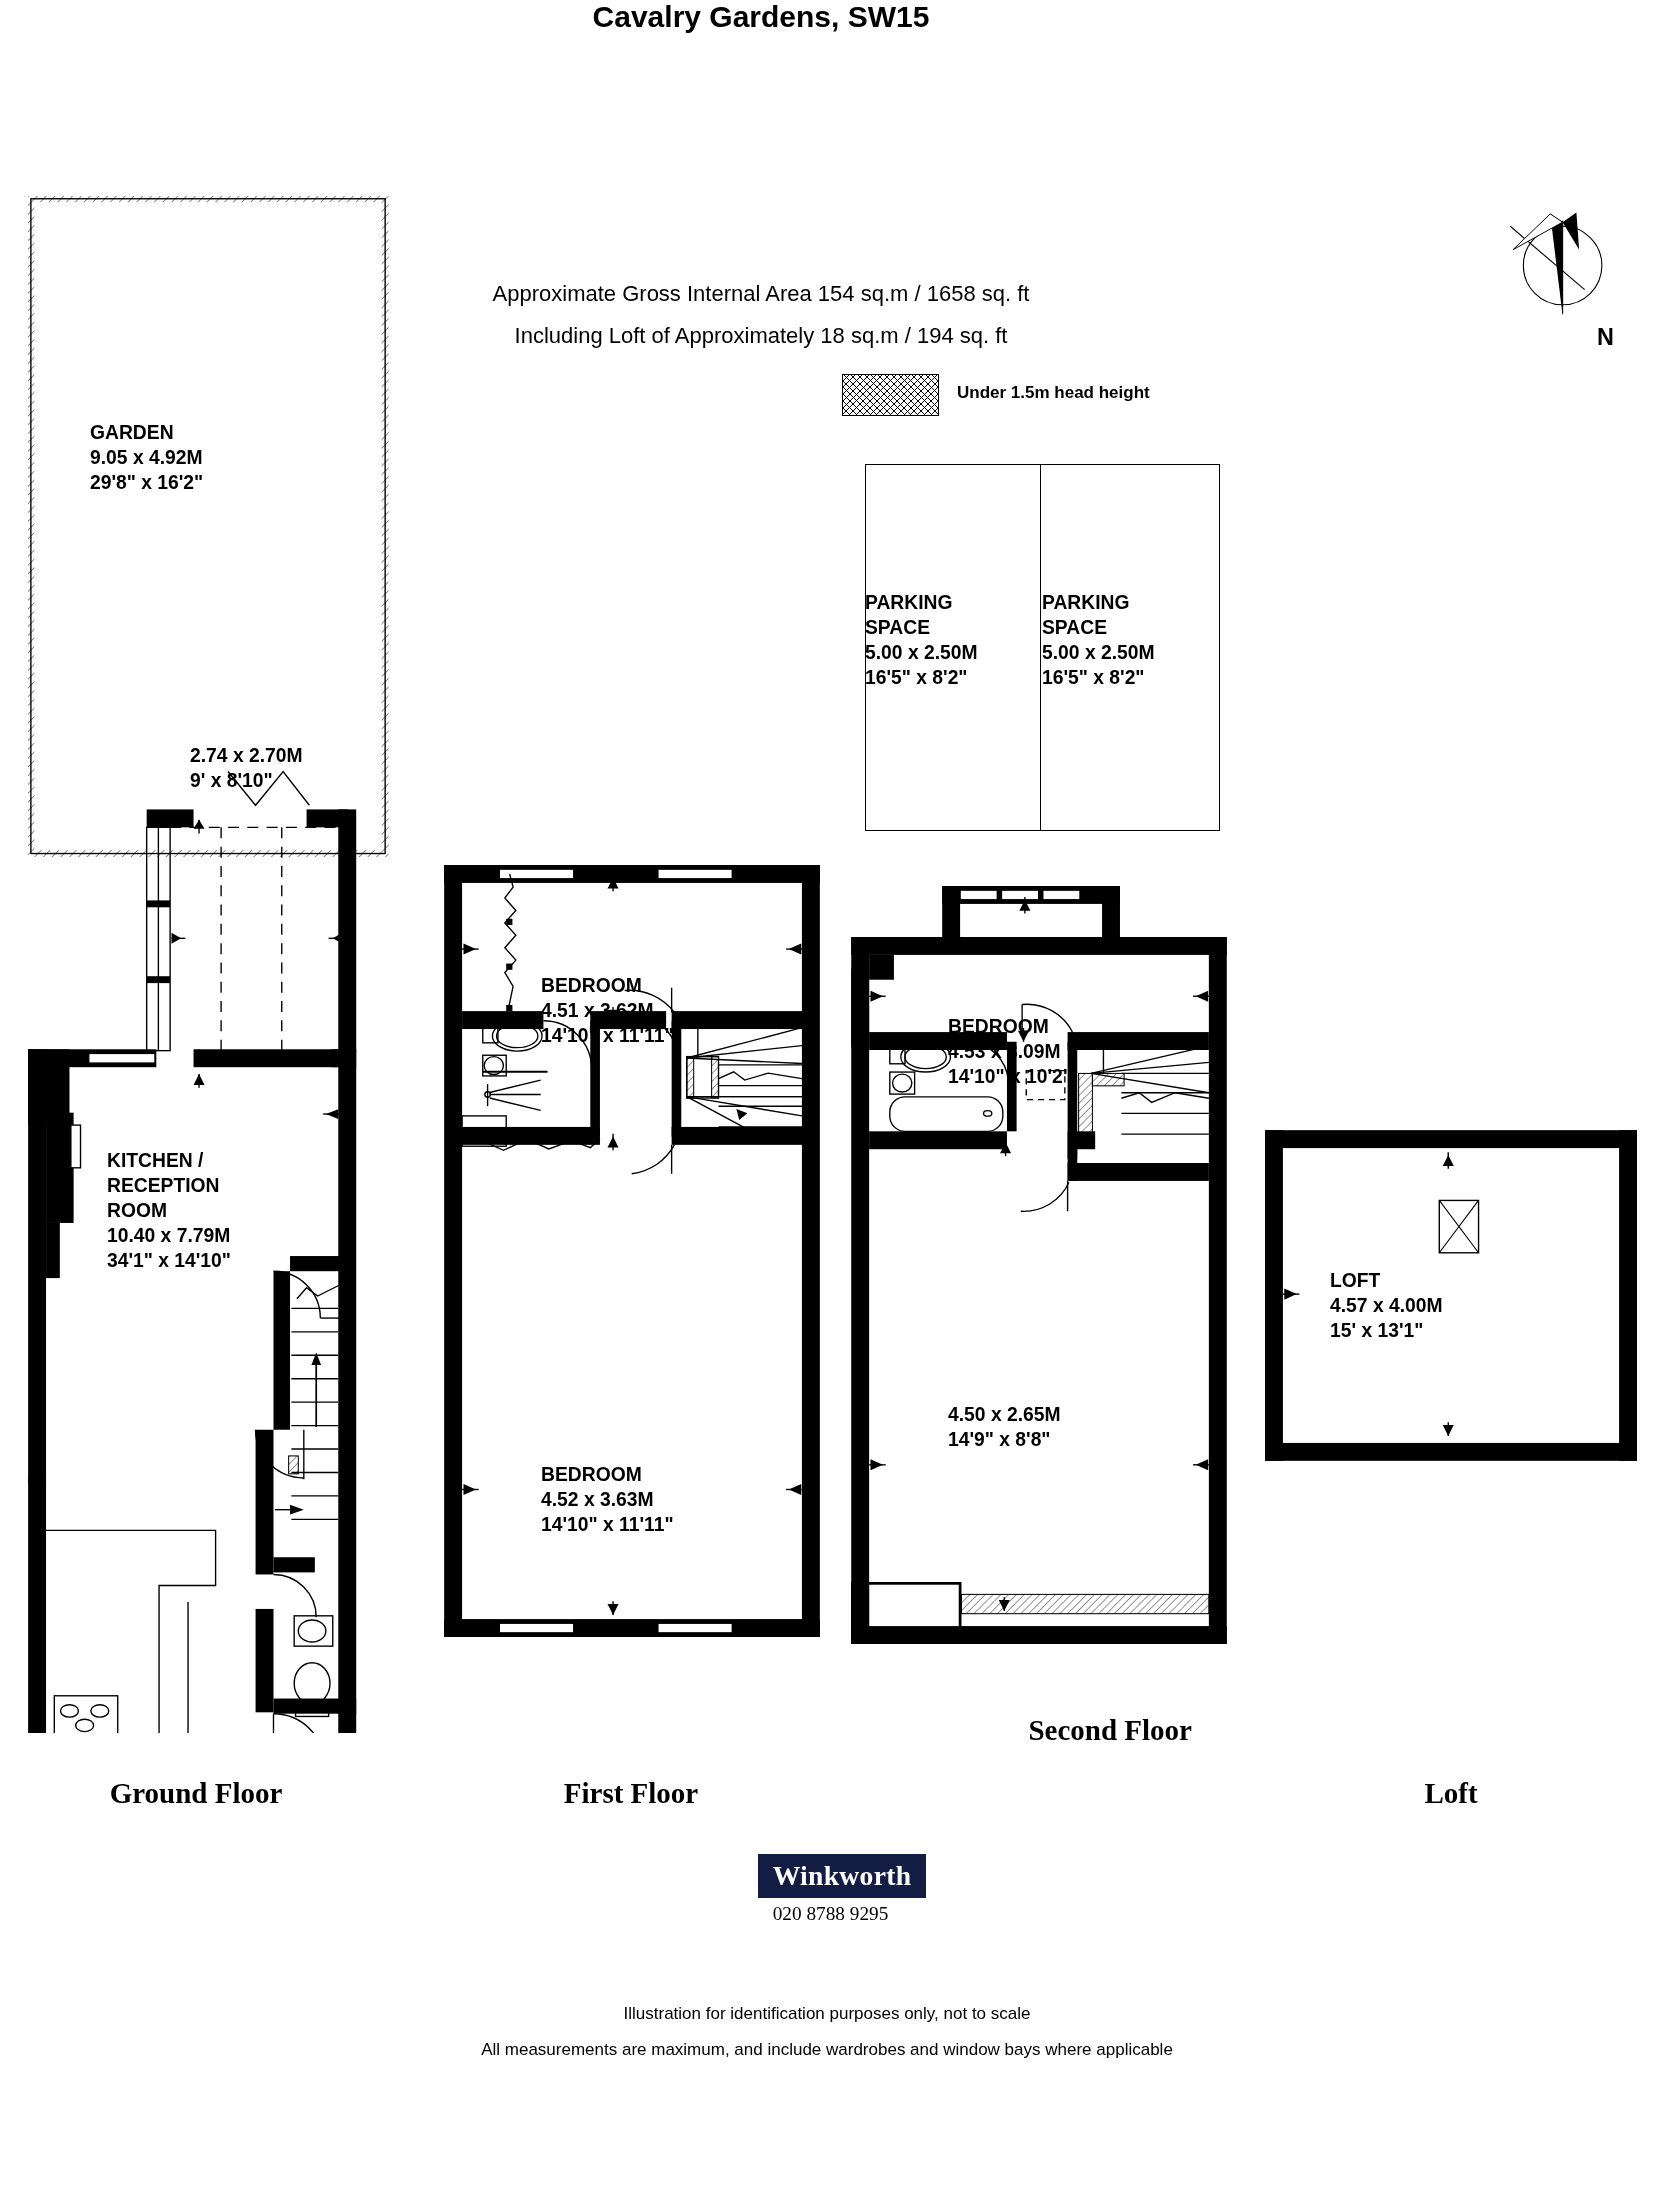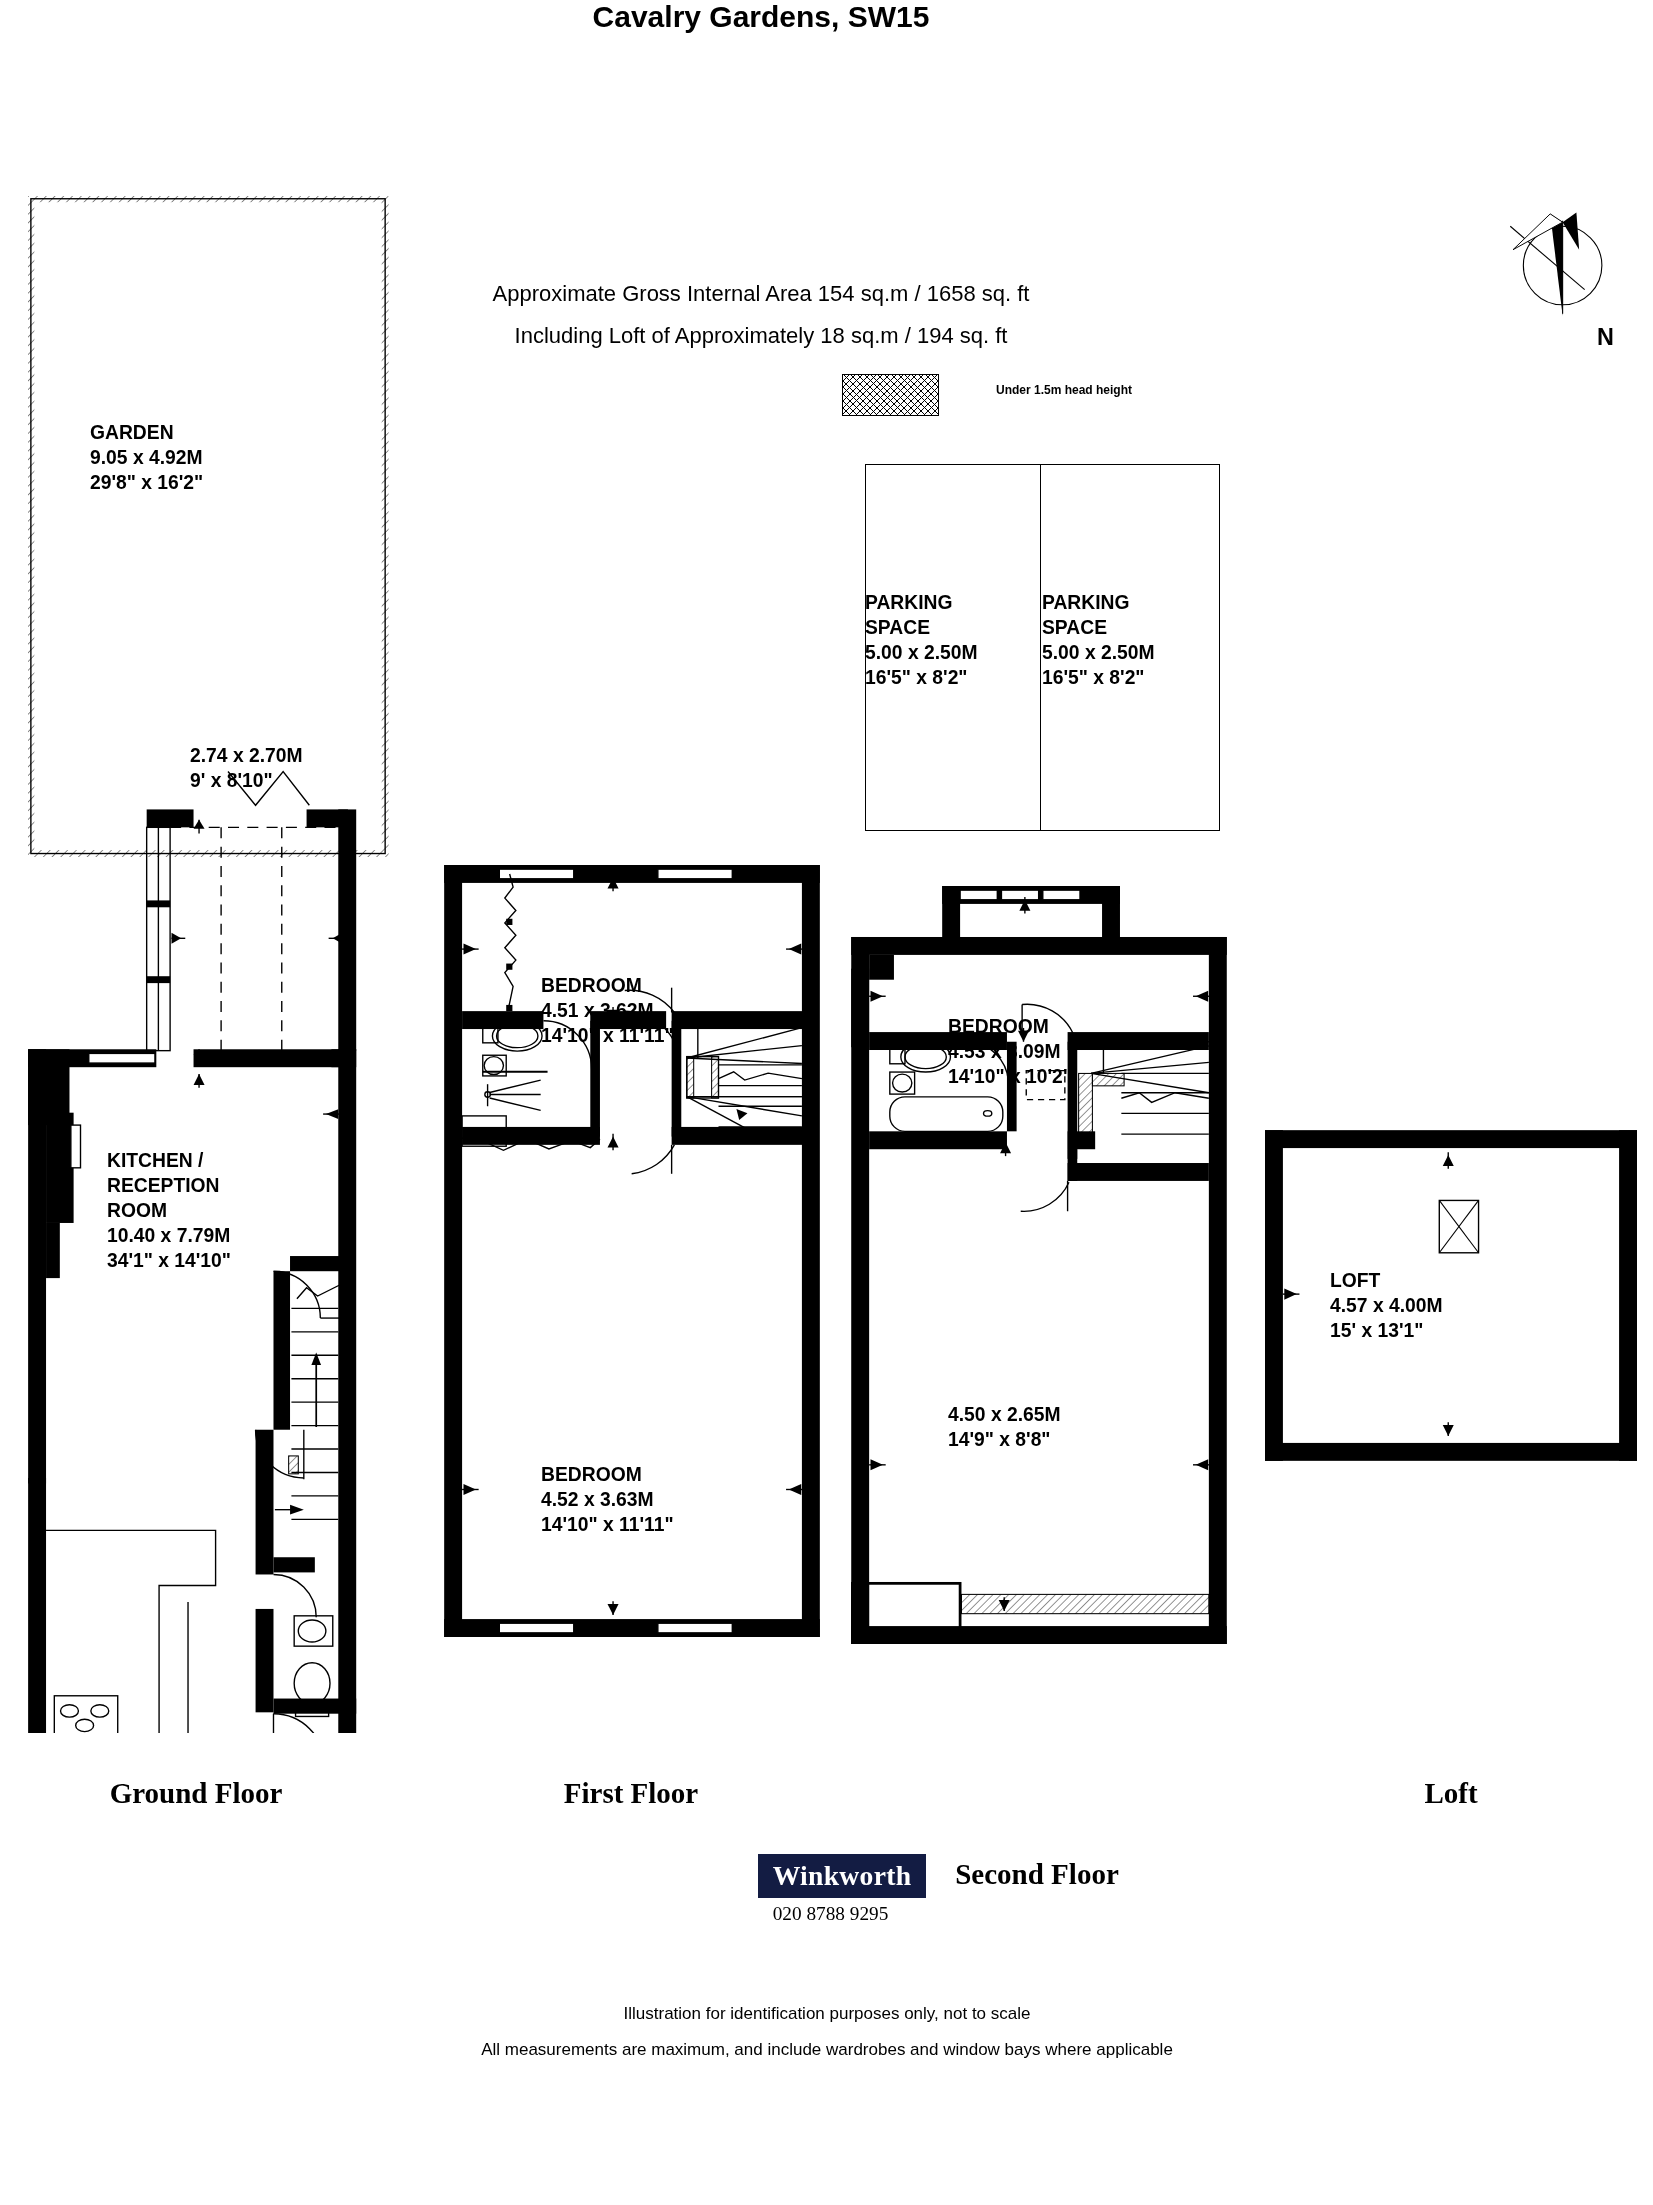--- a/index.html
+++ b/index.html
@@ -7,21 +7,21 @@
        font-family:"Liberation Sans","DejaVu Sans",sans-serif;color:#000;}
   .page{position:absolute;inset:0;}
   .abs{position:absolute;}
   .lbl{position:absolute;text-align:left;font-weight:bold;line-height:1.30;white-space:nowrap;}
   .lbl .l{display:block;}
   svg{display:block;}
   #title{left:0;right:0;top:194px;font-size:30px;font-weight:bold;text-align:center;}
   #title.shift{transform:translateX(-66px);}
   .areaLine{position:absolute;left:0;right:0;font-size:22px;text-align:center;}
   .floorname{position:absolute;font-size:29px;font-weight:bold;text-align:center;font-family:Liberation Serif, serif;}
-  .legendtxt{position:absolute;font-size:12px;font-weight:bold;margin-left:39px;}
+  .legendtxt{position:absolute;font-size:17px;font-weight:bold;}
   .footline{position:absolute;left:0;right:0;text-align:center;font-size:17px;}
   #logo{position:absolute;background:#131c43;}
   #logo .wk{color:#fff;font-family:"Liberation Serif","DejaVu Serif",serif;
             font-weight:bold;font-size:27.6px;text-align:center;line-height:44px;
             letter-spacing:0.3px;}
   #phone{position:absolute;left:0;right:0;text-align:center;font-size:19.3px;
          font-family:"Liberation Serif","DejaVu Serif",serif;}
   #compassN{position:absolute;font-size:23.4px;font-weight:bold;}
 </style>
 </head>
@@ -436,21 +436,21 @@
   </div>
 
   <div class="lbl" style="left:1330px;top:1268px;width:248px;font-size:19.3px;">
     <span class="l">LOFT</span>
     <span class="l">4.57 x 4.00M</span>
     <span class="l">15' x 13'1"</span>
   </div>
 
   <div class="floorname" style="left:41px;top:1777px;width:310px;">Ground Floor</div>
   <div class="floorname" style="left:476px;top:1777px;width:310px;">First Floor</div>
-  <div class="floorname" style="left:882px;top:1858px;width:310px;">Second Floor</div>
+  <div class="floorname" style="left:882px;top:1714px;width:310px;text-align:right;">Second Floor</div>
   <div class="floorname" style="left:1296px;top:1777px;width:310px;">Loft</div>
 
   <div id="logo" style="left:758px;top:1854px;width:168px;height:44px;">
     <div class="wk">Winkworth</div>
   </div>
   <div id="phone" style="top: 1903px; transform: translateX(0px); left: 0px; right: auto; width: 1661px;">
     <span>020 8788 9295</span>
   </div>
 
   <div class="footline" style="top:2040px;">All measurements are maximum, and include wardrobes and window bays where applicable</div>

